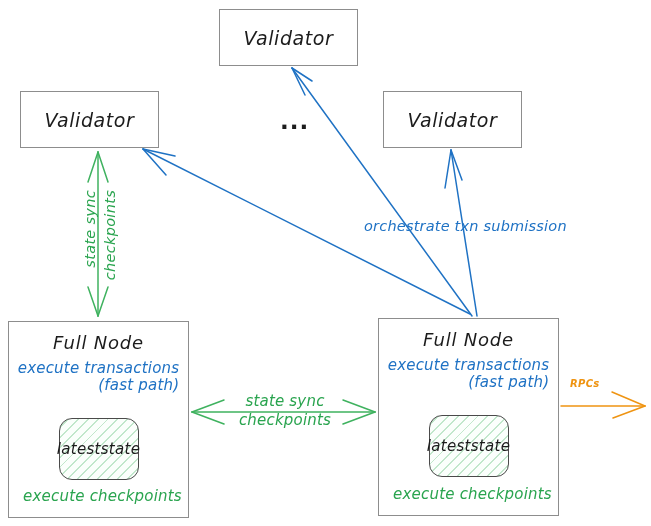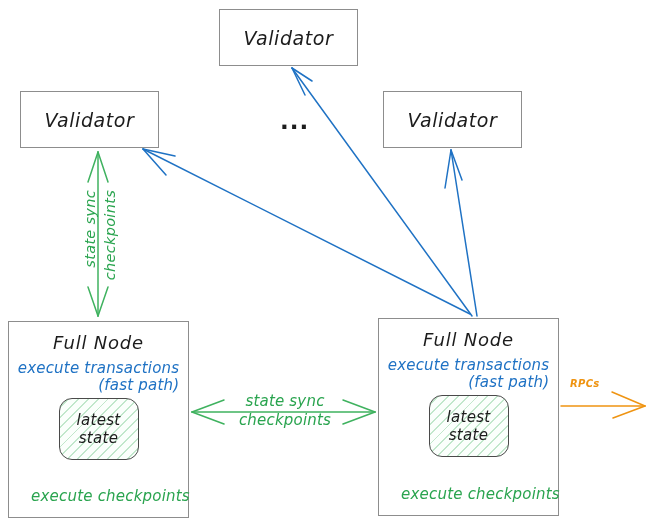--- a/index.html
+++ b/index.html
@@ -26,27 +26,27 @@
   .blue-text{color:#1f72c4;font-style:italic;font-size:15px;line-height:17px;text-align:right;letter-spacing:.2px;}
   .green-text{color:#2aa44f;font-style:italic;font-size:15px;letter-spacing:.2px;}
   .state-chip{
     position:relative;box-sizing:border-box;
     width:80px;height:62px;border:1.7px solid #4a4a4a;border-radius:13px;
     background:
       repeating-linear-gradient(-45deg,
         rgba(61,176,92,.30) 0 1.3px,
         rgba(255,255,255,0) 1.3px 7px),
       #fbfffc;
-    display:flex;flex-direction:column;align-items:center;justify-content:center;
-    margin-top:4px;
+    display:flex;flex-direction:row;align-items:center;justify-content:center;
+    margin-top:24px;
   }
   .state-chip span{
     font-style:italic;font-size:15px;color:#1c1c1c;line-height:18px;letter-spacing:.3px;
   }
-  .exec-cp{position:absolute;bottom:12px;left:12px;width:100%;text-align:center;}
+  .exec-cp{position:absolute;bottom:12px;left:4px;width:100%;text-align:center;}
 
   .ellipsis{
     position:absolute;font-size:23px;color:#1c1c1c;font-weight:700;
     letter-spacing:1px;line-height:1;
   }
 
   .edge-label{position:absolute;white-space:nowrap;}
   .edge-label.blue{color:#1f72c4;font-style:italic;font-size:14.5px;letter-spacing:.2px;}
   .edge-label.green{color:#2aa44f;font-style:italic;font-size:15px;letter-spacing:.2px;text-align:center;line-height:19px;}
   .edge-label.orange{color:#ef9412;font-style:italic;font-size:10px;font-weight:600;letter-spacing:.3px;}
@@ -137,20 +137,21 @@
     </div>
     <div class="state-chip">
       <span>latest</span>
       <span>state</span>
     </div>
     <div class="exec-cp">
       <span class="green-text">execute checkpoints</span>
     </div>
   </div>
 
+  <div class="edge-label blue" style="left:364px;top:218px;">orchestrate txn submission</div>
 
   <div class="vert-label" style="left:82px;top:190px;">state sync</div>
   <div class="vert-label" style="left:102px;top:190px;">checkpoints</div>
 
   <div class="edge-label green" style="left:230px;top:392px;width:110px;">
     <div>state sync</div>
     <div>checkpoints</div>
   </div>
 
   <div class="edge-label orange" style="left:570px;top:378px;">RPCs</div>

